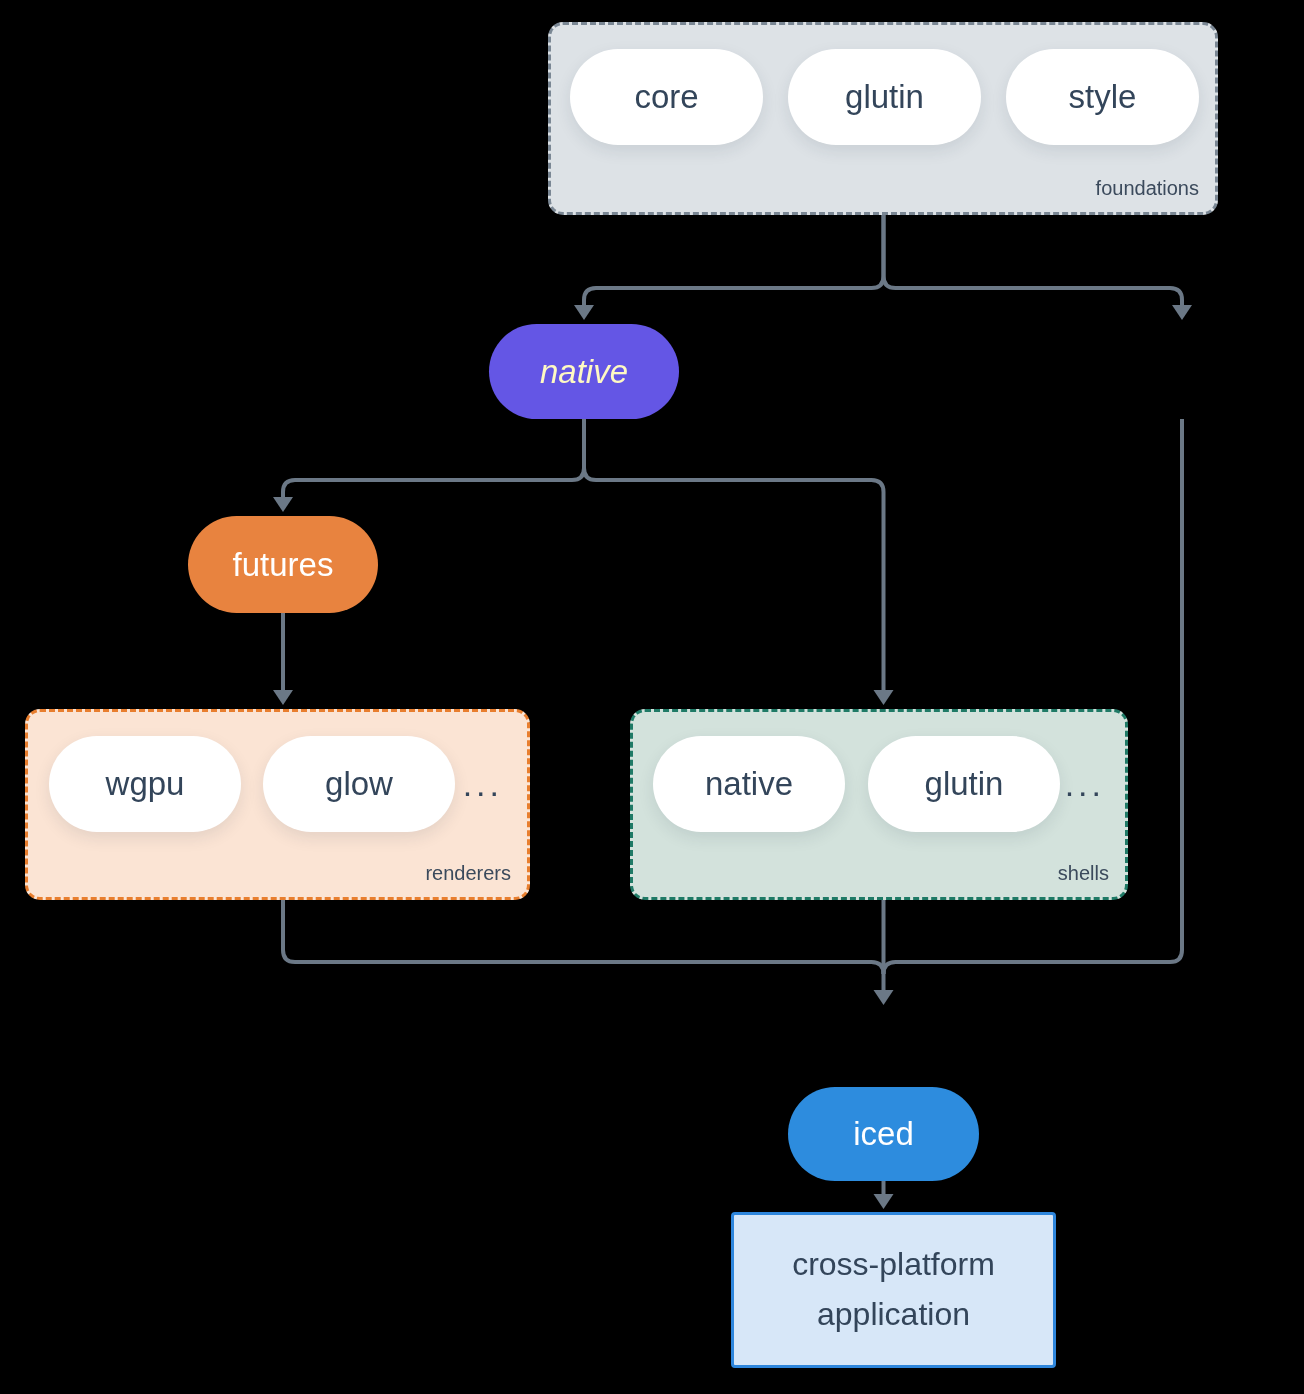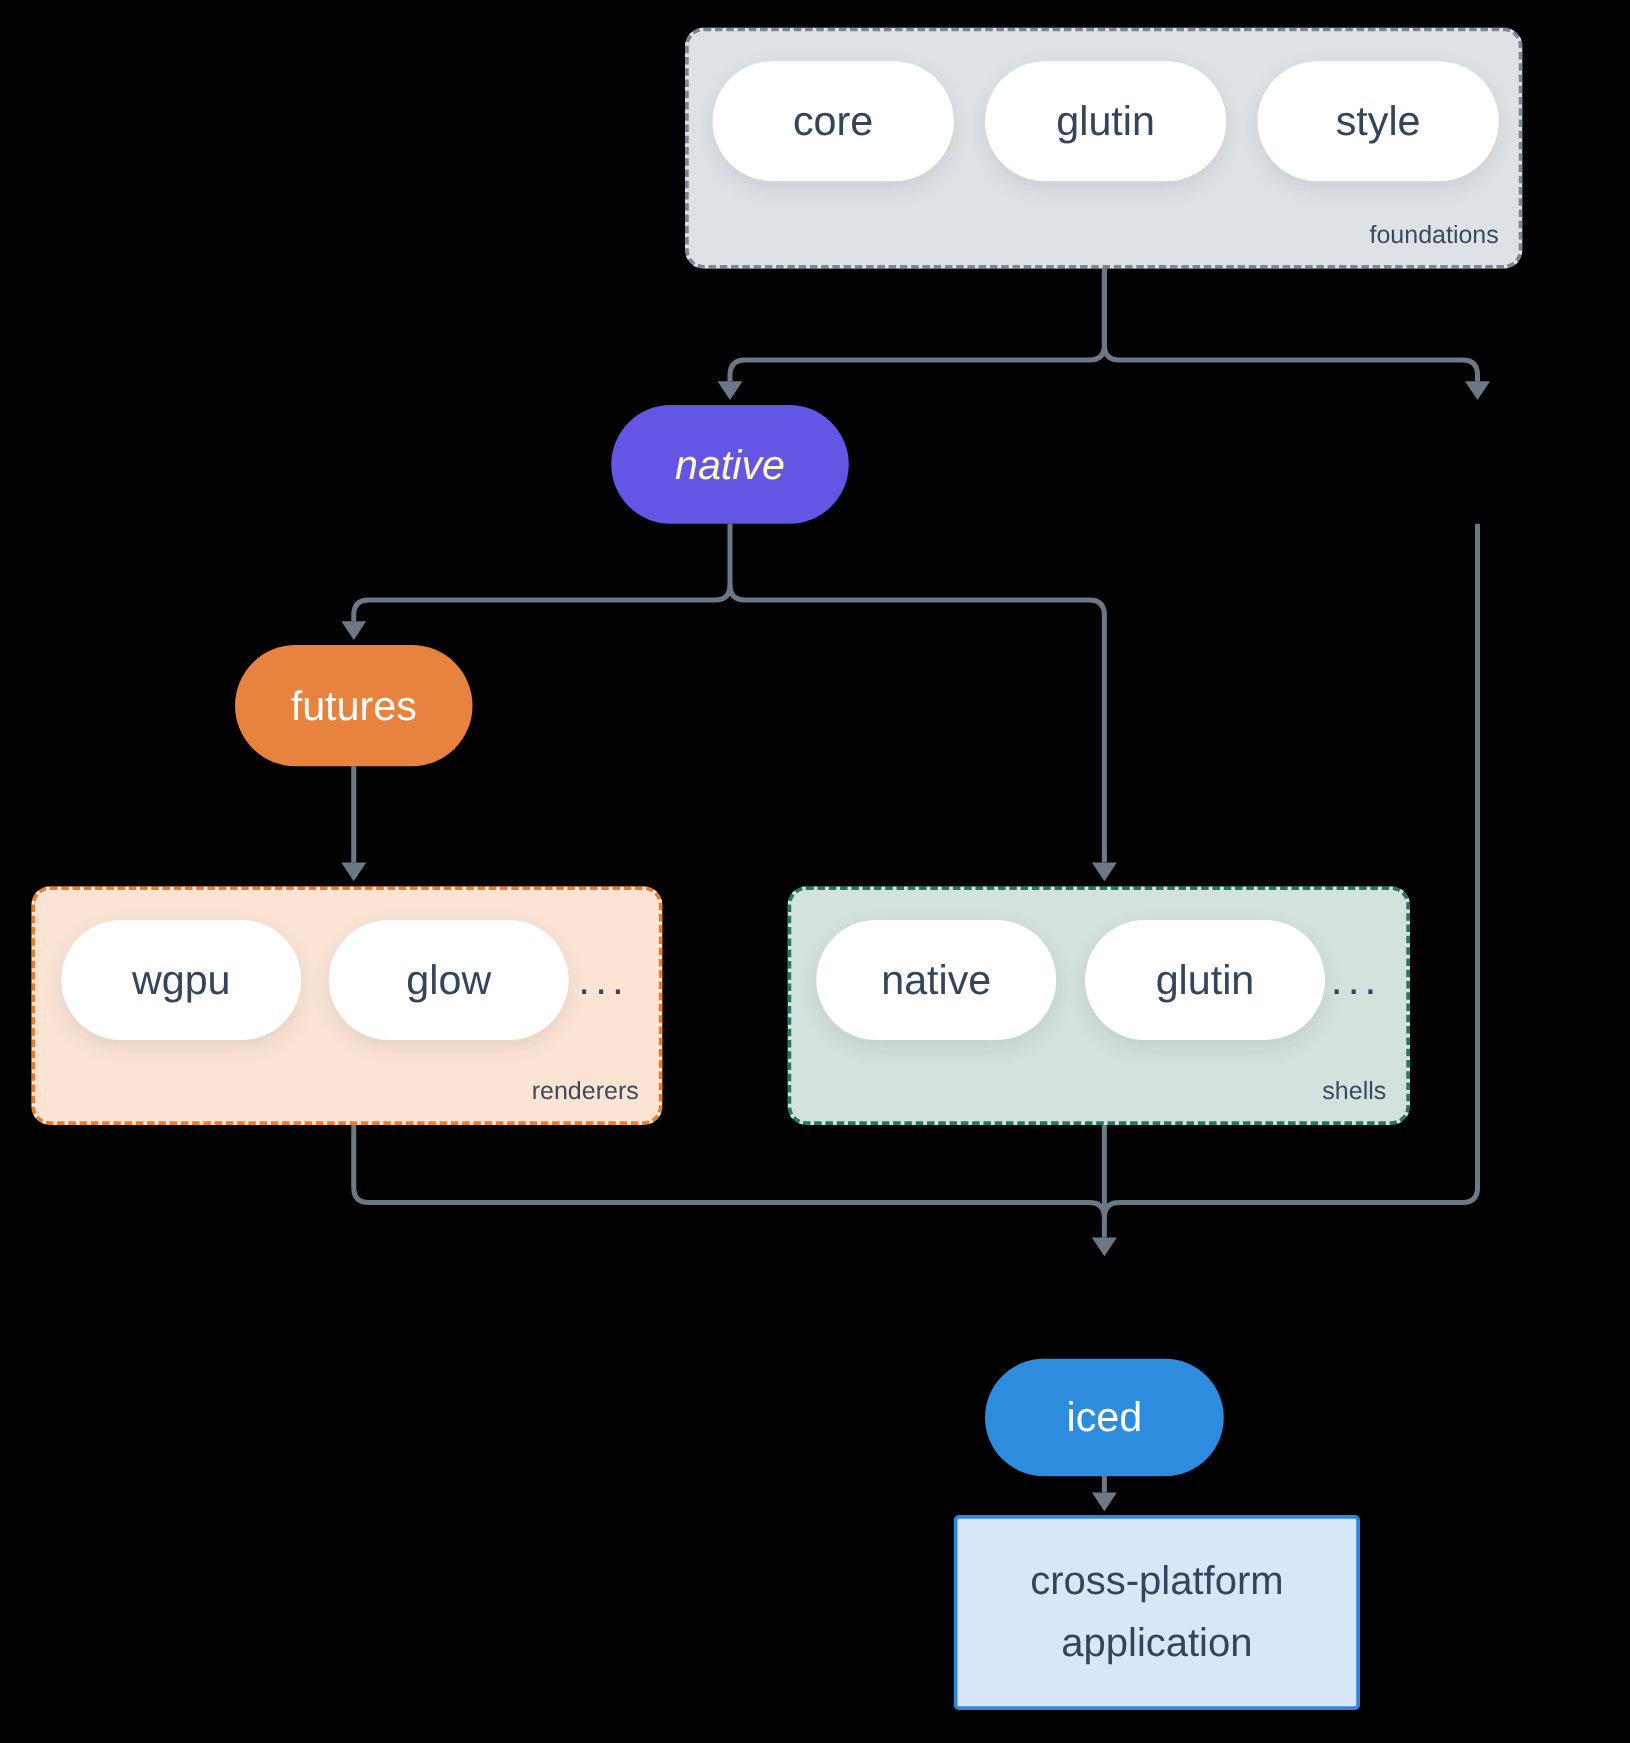--- a/index.html
+++ b/index.html
@@ -79,21 +79,21 @@
     top: 24px;
     height: 96px;
     display: flex;
     align-items: center;
     font-size: 34px;
     letter-spacing: 4px;
     color: #33455A;
   }
   .app-box {
     position: absolute;
-    left: 763px; top: 1212px; width: 325px; height: 156px;
+    left: 731px; top: 1212px; width: 325px; height: 156px;
     box-sizing: border-box;
     background: #D7E7F8;
     border: 3px solid #2E86DC;
     border-radius: 4px;
     display: flex;
     align-items: center;
     justify-content: center;
     text-align: center;
     font-size: 32px;
     line-height: 1.55;

